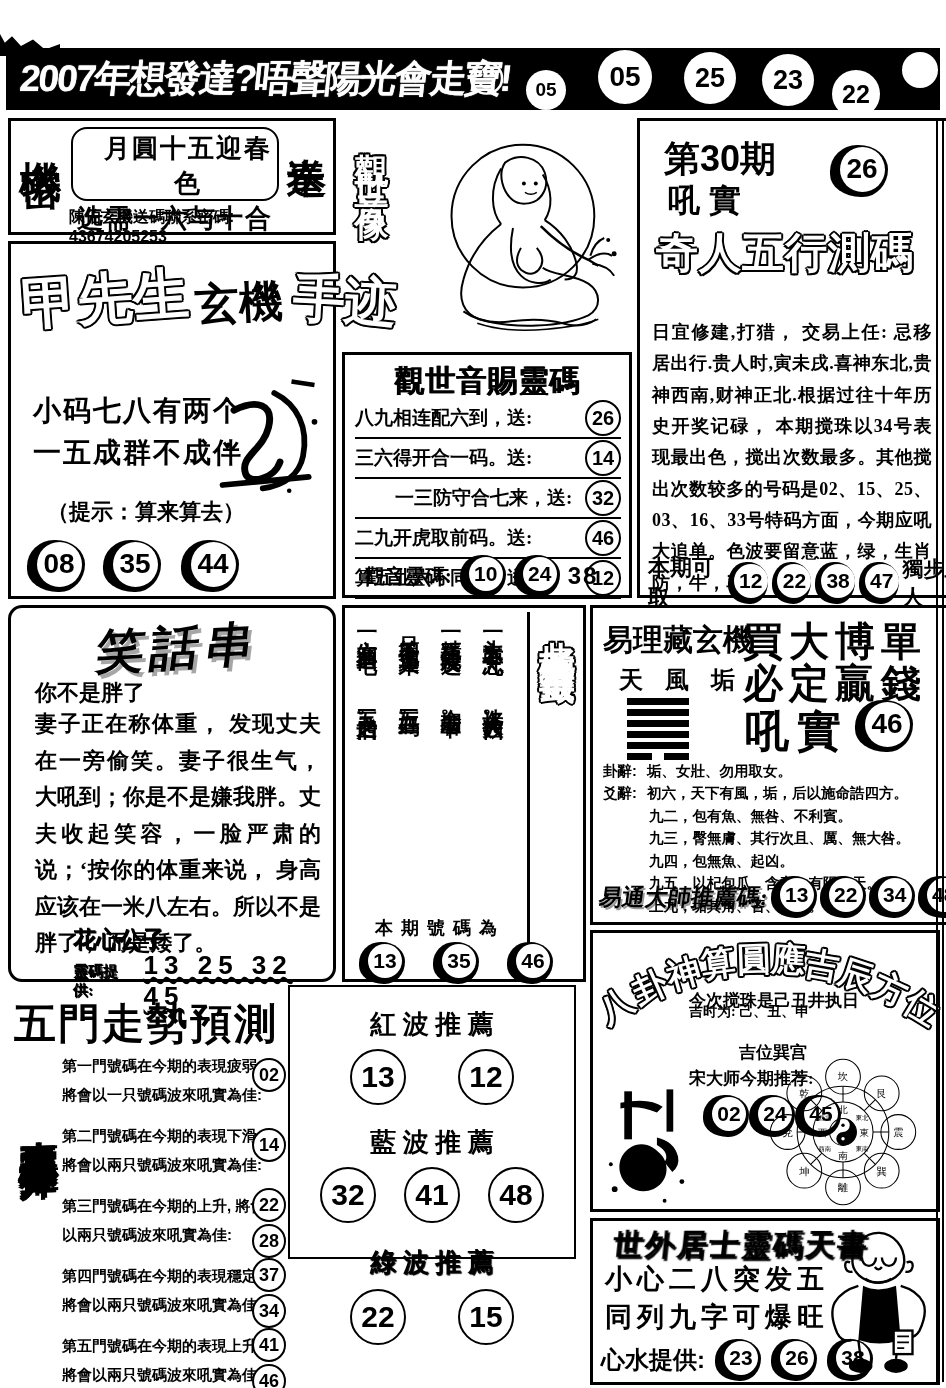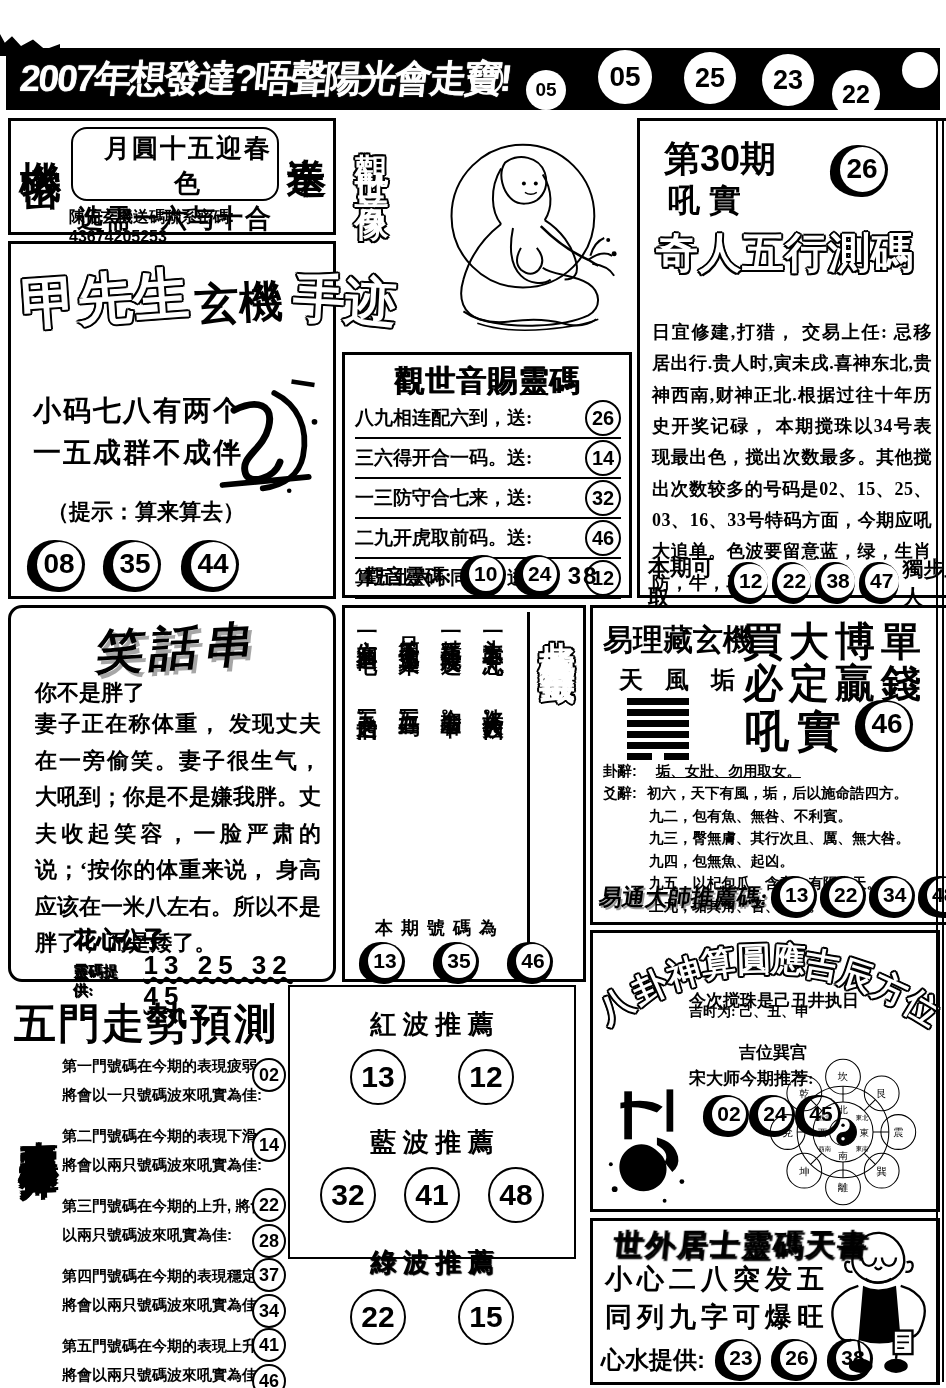--- a/index.html
+++ b/index.html
@@ -122,21 +122,21 @@
     <div style="position:absolute;left:10px;top:44px;width:266px;">
       <div style="display:flex;align-items:center;justify-content:space-between;border-bottom:2px solid #000;padding:1px 0;">
         <span style="font-size:19px;font-weight:bold;">八九相连配六到，送:</span>
         <span class="ring sm">26</span>
       </div>
       <div style="display:flex;align-items:center;justify-content:space-between;border-bottom:2px solid #000;padding:1px 0;">
         <span style="font-size:19px;font-weight:bold;">三六得开合一码。送:</span>
         <span class="ring sm">14</span>
       </div>
       <div style="display:flex;align-items:center;justify-content:space-between;border-bottom:2px solid #000;padding:1px 0;">
-        <span style="font-size:19px;font-weight:bold;">一三防守合七来，送:</span>
+        <span style="font-size:19px;font-weight:bold;margin-left:40px;">一三防守合七来，送:</span>
         <span class="ring sm">32</span>
       </div>
       <div style="display:flex;align-items:center;justify-content:space-between;border-bottom:2px solid #000;padding:1px 0;">
         <span style="font-size:19px;font-weight:bold;">二九开虎取前码。送:</span>
         <span class="ring sm">46</span>
       </div>
       <div style="display:flex;align-items:center;justify-content:space-between;border-bottom:2px solid #000;padding:1px 0;">
         <span style="font-size:19px;font-weight:bold;">算五业六不同路，送:</span>
         <span class="ring sm">12</span>
       </div>
@@ -226,21 +226,21 @@
           <span style="height:7px;background:#000;flex:1;"></span>
           <span style="height:7px;background:#000;flex:1;"></span>
         </div>
     </div>
     <div style="position:absolute;left:152px;top:94px;font-size:44px;font-weight:bold;letter-spacing:8px;">吼實</div>
     <span class="blob lg" style="position:absolute;left:262px;top:92px;">
         <span>46</span>
       </span>
     <div class="sans" style="position:absolute;left:10px;top:152px;width:332px;font-weight:bold;font-size:14.5px;line-height:1.55;">
       <div><span>卦辭:</span>
-           <span style="margin-left:15px;text-decoration:underline;">垢、女壯、勿用取女。</span></div>
+           <span style="margin-left:6px;">垢、女壯、勿用取女。</span></div>
       <div><span>爻辭:</span>
            <span style="margin-left:6px;">初六，天下有風，垢，后以施命誥四方。</span></div>
       <div style="margin-left:46px;">九二，包有魚、無咎、不利賓。</div>
       <div style="margin-left:46px;">九三，臀無膚、其行次且、厲、無大咎。</div>
       <div style="margin-left:46px;">九四，包無魚、起凶。</div>
       <div style="margin-left:46px;">九五，以杞包瓜、含章、有隕自天。</div>
       <div style="margin-left:46px;">上九，垢其角、吝、無咎。</div>
     </div>
     <div style="position:absolute;left:6px;top:268px;display:flex;align-items:center;gap:3px;">
       <span style="font-size:23px;font-weight:bold;transform:skewX(-8deg);text-shadow:2px 2px 0 rgba(0,0,0,0.4);white-space:nowrap;">易通大師推薦碼:</span>

